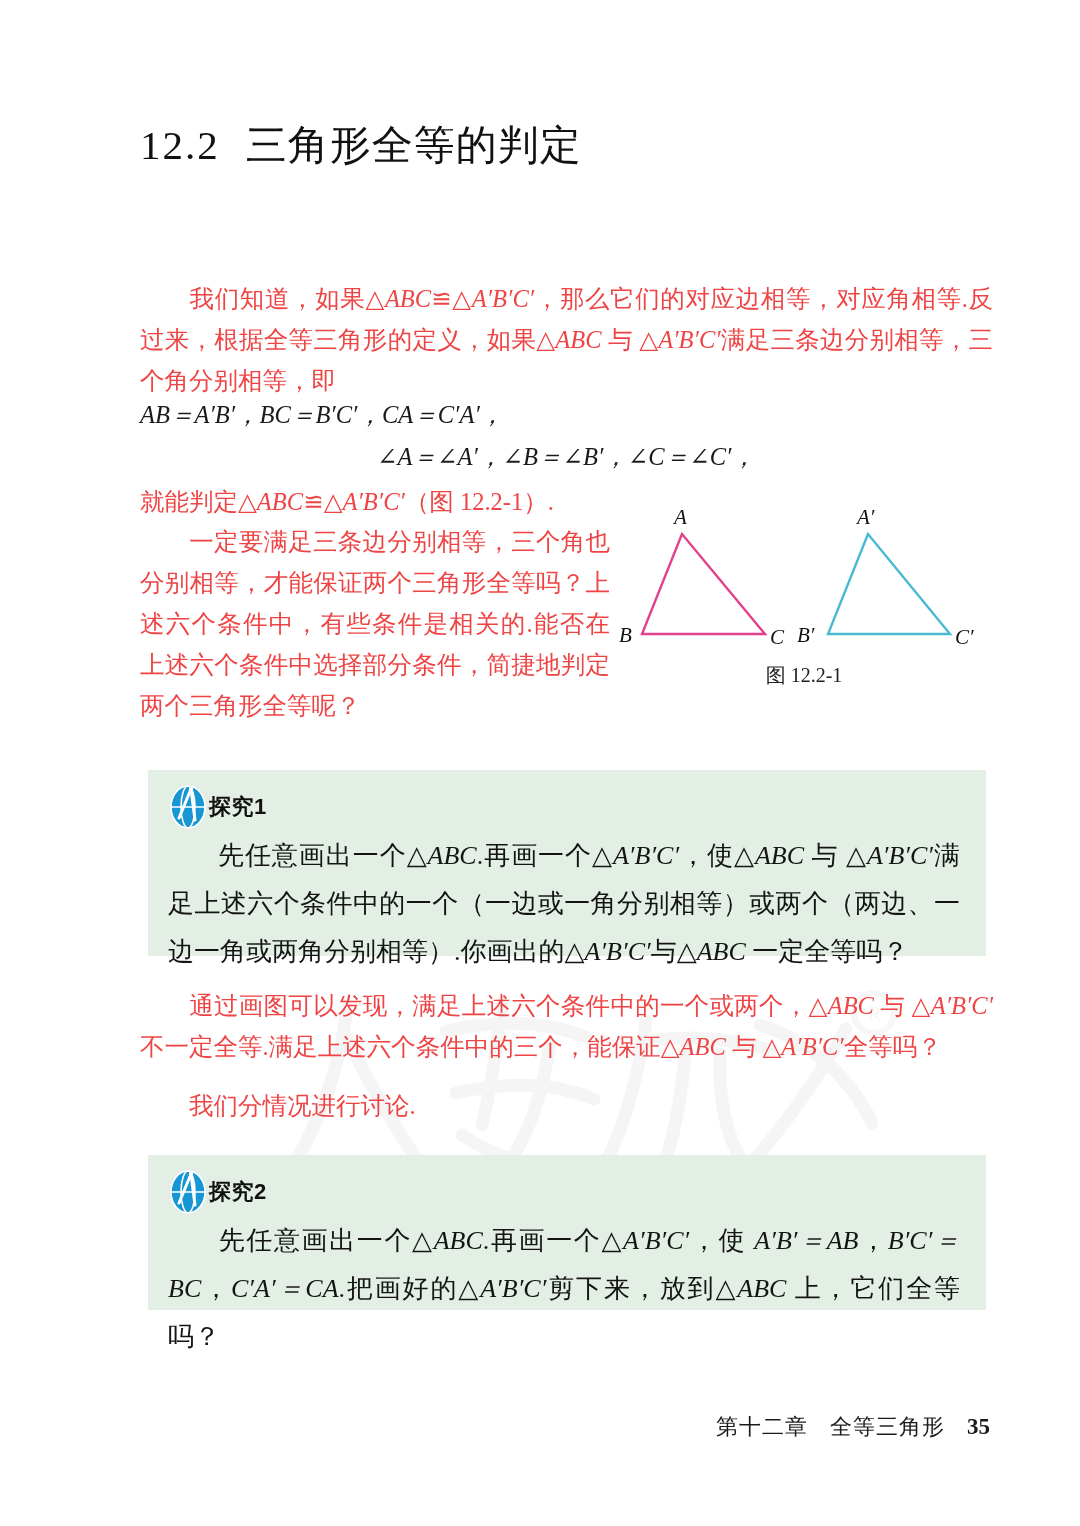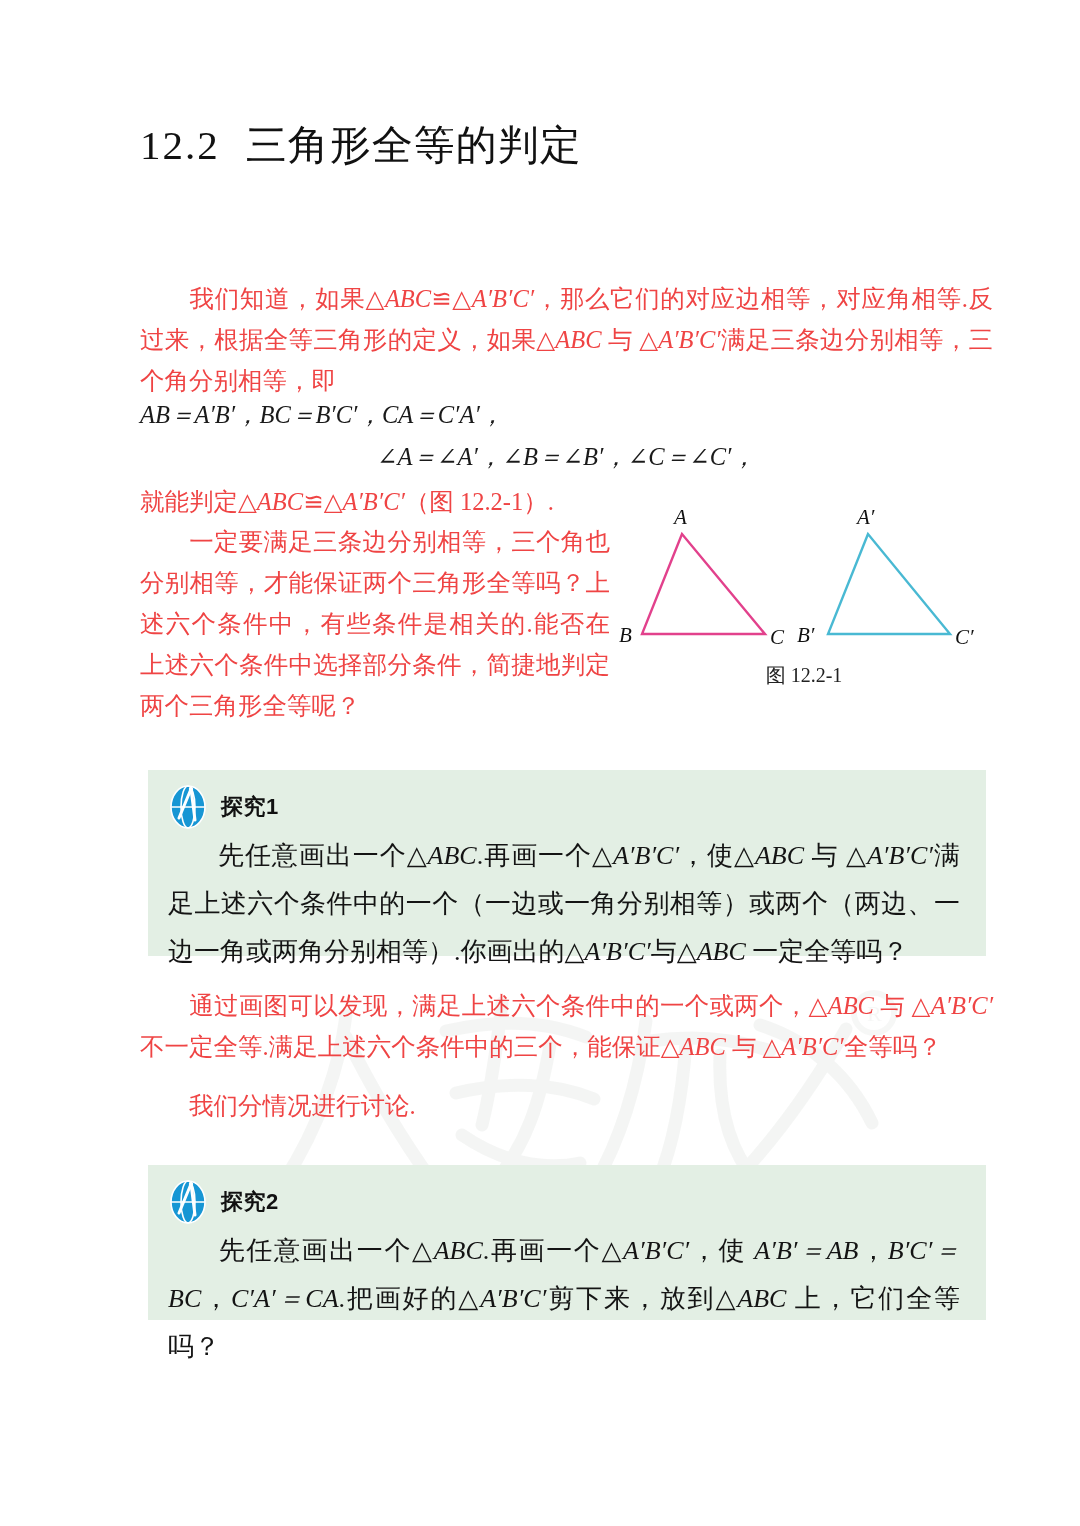--- a/index.html
+++ b/index.html
@@ -83,26 +83,26 @@
   
   .explore {
     position: absolute;
     left: 148px;
     width: 838px;
     background: #e3efe4;
     box-sizing: border-box;
     padding: 14px 26px 18px 20px;
   }
   #explore1 { top: 770px; height: 186px; }
-  #explore2 { top: 1155px; height: 155px; margin-top: 10px; }
+  #explore2 { top: 1155px; height: 155px; }
 
   .explore-head {
     display: flex;
     align-items: center;
-    gap: 13px;
+    gap: 1px;
     height: 46px;
   }
   .explore-head .label {
     font-family: "Liberation Sans", "DejaVu Sans", sans-serif;
     font-weight: bold;
     font-size: 22px;
     color: #111;
     letter-spacing: 0.5px;
   }
   .explore-body {
@@ -244,14 +244,17 @@
         </g>
         <circle cx="23" cy="5" r="2.2" fill="#ffffff"></circle>
       </svg>
       <span class="label">探究2</span>
     </div>
     <div class="explore-body">
       <span class="ind"></span><span>先任意画出一个</span><i class="m">△ABC</i><span>.再画一个</span><i class="m">△A′B′C′</i><span>，使 </span><i class="m">A′B′＝AB</i><span>，</span><i class="m">B′C′＝BC</i><span>，</span><i class="m">C′A′＝CA</i><span>.把画好的</span><i class="m">△A′B′C′</i><span>剪下来，放到</span><i class="m">△ABC</i><span> 上，它们全等吗？</span>
     </div>
   </div>
 
+  <div id="footer">
+    <span class="ch">第十二章</span><span class="sep"></span><span class="ch">全等三角形</span><span class="sep"></span><span class="pg">35</span>
+  </div>
 
 </div>
 
 </body></html>

